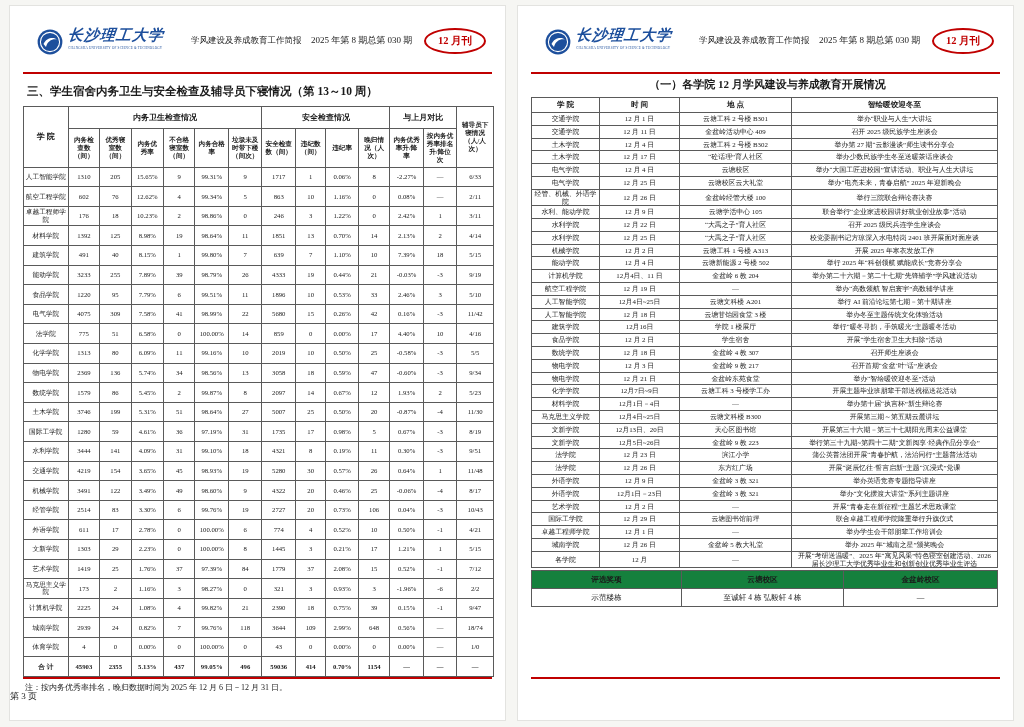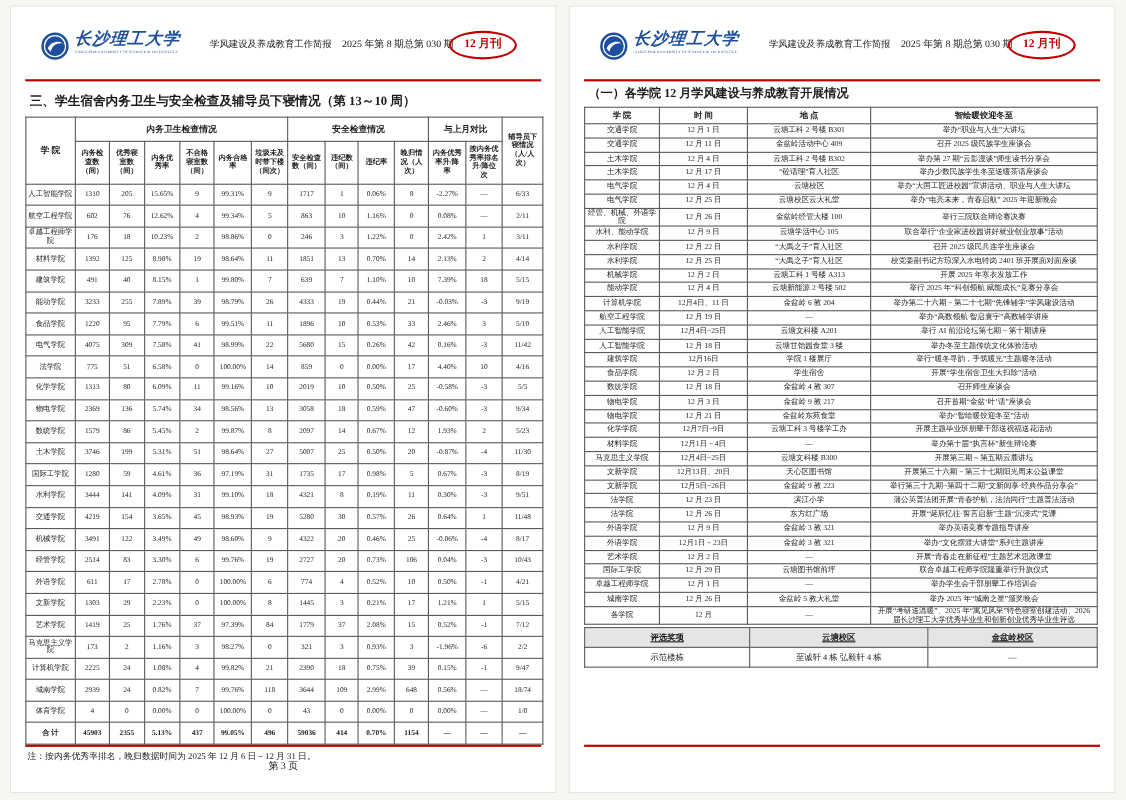--- a/index.html
+++ b/index.html
@@ -24,21 +24,21 @@
     font-size:15px;font-weight:bold;font-style:italic;color:#1d4f9c;
     letter-spacing:1px;transform:skew(-6deg);white-space:nowrap;
   }
   .uni-sub{
     font-size:6px;color:#1d4f9c;white-space:nowrap;
     transform:scale(0.55);transform-origin:0 0;letter-spacing:.4px;margin-top:1px;
   }
   .bul-title{position:absolute;left:168px;top:9px;font-size:8.5px;font-weight:normal;white-space:nowrap;}
   .issue{position:absolute;left:288px;top:8px;font-size:9px;white-space:nowrap;}
   .badge{
-    position:absolute;right:22px;top:2px;width:58px;height:22px;line-height:22px;
+    position:absolute;right:6px;top:2px;width:58px;height:22px;line-height:22px;
     border:2px solid #c00000;border-radius:50%;color:#c00000;font-weight:bold;
     font-size:10.5px;text-align:center;
   }
   .redline{height:2px;background:#c00000;margin:6px 13px 0 13px;}
 
   
   .sec-title{font-size:11.5px;font-weight:bold;margin:10px 0 7px 4px;}
   .sub-title{font-size:11px;font-weight:bold;margin:8px 0 5px 4px;}
 
   
@@ -51,26 +51,26 @@
   .t1 tbody td{height:18.6px;padding:0 1px;line-height:1.15;}
   .t1 tbody tr:last-child{font-weight:bold;}
 
   .note{font-size:8px;margin:5px 0 0 2px;}
 
   .t2{width:466px;font-size:6.9px;border:1.5px solid #333;}
   .t2 th{font-size:7.6px;font-weight:bold;height:14px;padding:0 2px;}
   .t2 td{height:11.8px;padding:0 2px;line-height:1.12;}
 
   .t3{width:466px;font-size:7.6px;border:1.5px solid #333;margin-top:2px;}
-  .t3 th{font-weight:bold;height:15px;background:#e5e5e5;text-decoration:underline;}
+  .t3 th{font-weight:bold;height:15px;background:#15803d;}
   .t3 td{height:15px;}
 
   
   .footline{position:absolute;left:13px;right:13px;bottom:41px;height:2px;background:#c00000;}
-  .pageno{position:absolute;left:0;bottom:17px;width:100%;text-align:center;font-size:9px;}
+  .pageno{position:absolute;left:0;bottom:17px;width:100%;text-align:left;font-size:9px;}
 </style>
 </head>
 <body>
 
 <div class="page" id="page-left">
   <div class="hd">
     <div class="logo">
       <svg viewBox="0 0 26 26" width="26" height="26">
         <circle cx="13" cy="13" r="12.4" fill="#1d4f9c"></circle>
         <circle cx="13" cy="13" r="9.6" fill="none" stroke="#ffffff" stroke-width="1.1"></circle>
@@ -570,21 +570,21 @@
       <div class="uni-name">长沙理工大学</div>
       <div class="uni-sub">CHANGSHA UNIVERSITY OF SCIENCE &amp; TECHNOLOGY</div>
     </div>
     <div class="bul-title">学风建设及养成教育工作简报</div>
     <div class="issue">2025 年第 8 期总第 030 期</div>
     <div class="badge">12 月刊</div>
   </div>
   <div class="redline"></div>
 
   <div class="content">
-    <div class="sub-title" style="margin-top:3px;">（一）各学院 12 月学风建设与养成教育开展情况</div>
+    <div class="sub-title" style="margin-top:3px;text-align:center;">（一）各学院 12 月学风建设与养成教育开展情况</div>
 
     <table class="t2">
       <colgroup>
         <col style="width:68px">
           <col style="width:80px">
           <col style="width:112px">
           <col style="width:206px">
       </colgroup>
       <thead>
         <tr>

